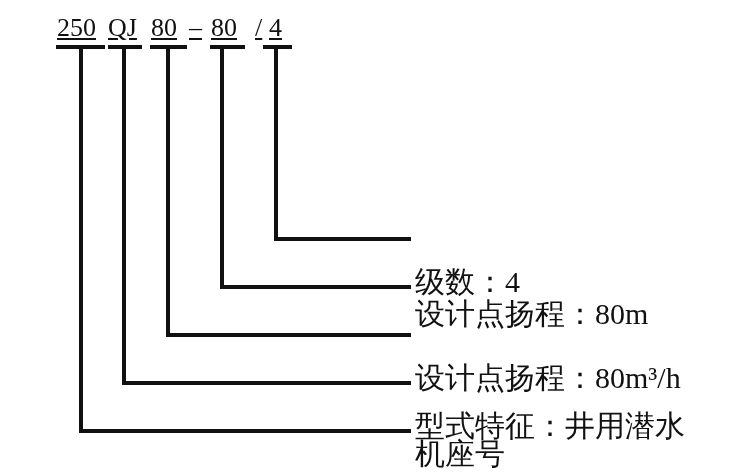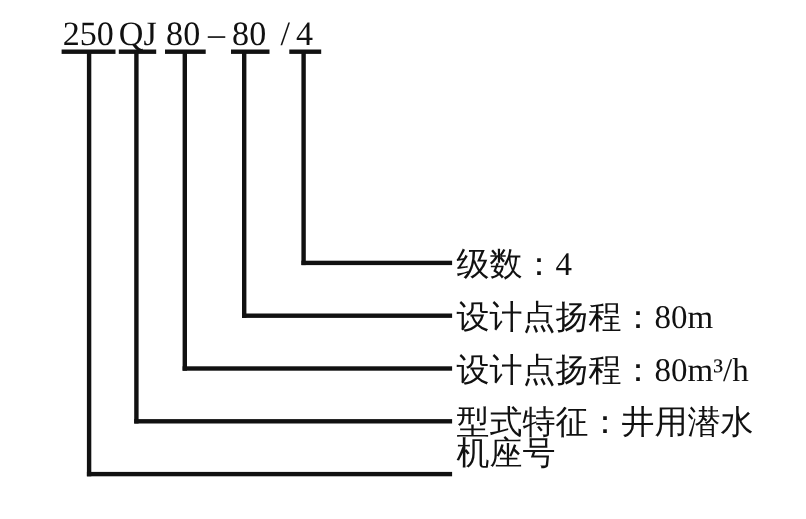--- a/index.html
+++ b/index.html
@@ -9,33 +9,35 @@
     position:relative;
     width:733px; height:472px;
     background:var(--bg);
     overflow:hidden;
     font-family:"Liberation Serif","DejaVu Serif",serif;
     color:var(--ink);
   }
   
   .code {
     position:absolute; top:15px;
-    font-size:31px; line-height:1;
+    font-size:26px; line-height:1;
     white-space:nowrap;
+    text-decoration:underline;
   }
   
   .ul { position:absolute; top:45px; height:4px; background:var(--ink); }
   
   .vl { position:absolute; top:46px; width:4px; background:var(--ink); }
   .hl { position:absolute; height:4px; background:var(--ink); }
   
   .lbl {
     position:absolute; left:415px;
     font-size:30px; line-height:34px;
     white-space:nowrap;
+    margin-top:41px;
   }
 </style>
 </head>
 <body>
 
 <div class="canvas">
 
   <div>
     <span class="code" style="left:57px">250</span>
     <span class="code" style="left:108px">QJ</span>
@@ -61,19 +63,19 @@
 
     <div class="hl" style="left:274px; top:237px; width:137px"></div>
     <div class="hl" style="left:220px; top:285px; width:191px"></div>
     <div class="hl" style="left:166px; top:333px; width:245px"></div>
     <div class="hl" style="left:122px; top:381px; width:289px"></div>
     <div class="hl" style="left:79px;  top:429px; width:332px"></div>
   </div>
 
   <div>
     <div class="lbl" style="top:224px">级数：4</div>
-    <div class="lbl" style="top:272px">设计点扬程：80m</div>
+    <div class="lbl" style="top:256px">设计点扬程：80m</div>
     <div class="lbl" style="top:320px">设计点扬程：80m³/h</div>
     <div class="lbl" style="top:368px">型式特征：井用潜水</div>
     <div class="lbl" style="top:396px">机座号</div>
   </div>
 
 </div>
 
 </body></html>

